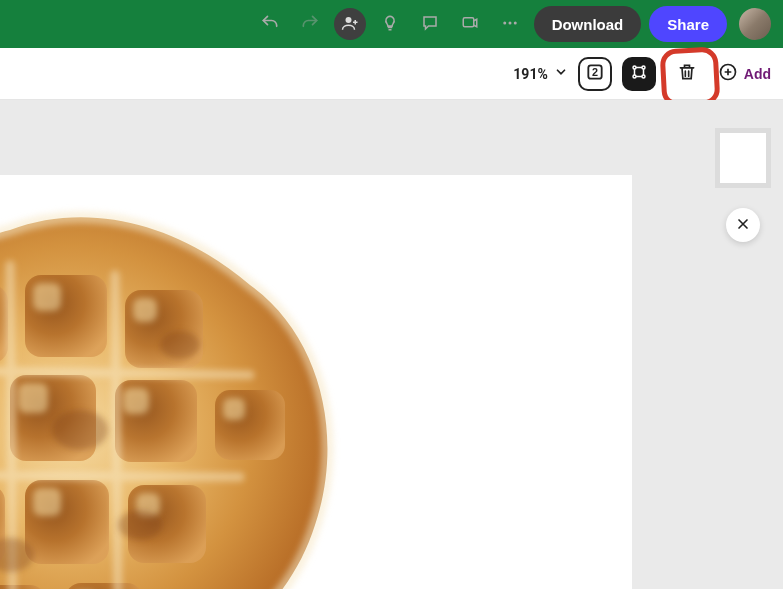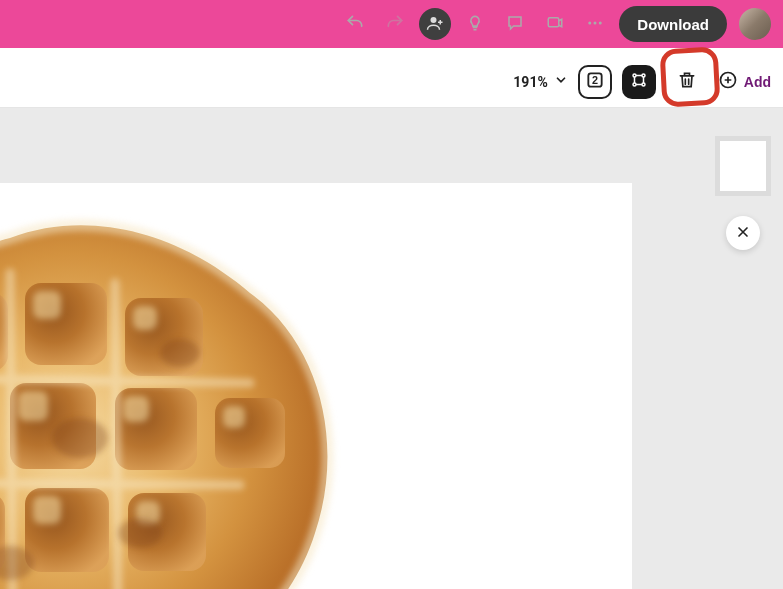--- a/index.html
+++ b/index.html
@@ -7,21 +7,21 @@
       width: 783px;
       height: 589px;
       overflow: hidden;
       font-family: -apple-system, BlinkMacSystemFont, "Segoe UI", Roboto, sans-serif;
       background: #fff;
     }
 
     
     .top-toolbar {
       height: 48px;
-      background: #ec4899;
+      background: #15803d;
       display: flex;
       align-items: center;
       justify-content: flex-end;
       padding: 0 12px;
       gap: 8px;
     }
     .toolbar-icon-btn {
       width: 32px;
       height: 32px;
       display: flex;
@@ -68,21 +68,20 @@
     
     .sub-toolbar {
       height: 52px;
       background: #fff;
       border-bottom: 1px solid #e5e5e5;
       display: flex;
       align-items: center;
       justify-content: flex-end;
       padding: 0 12px;
       gap: 10px;
-      margin-top: 8px;
     }
     .zoom-group {
       display: flex;
       align-items: center;
       gap: 6px;
       font-weight: 700;
       font-size: 14px;
       color: #222;
       cursor: pointer;
     }
@@ -239,20 +238,21 @@
   <button class="toolbar-icon-btn">
     <span>
       <svg width="18" height="18" viewBox="0 0 24 24" fill="currentColor">
           <circle cx="5" cy="12" r="2"></circle>
           <circle cx="12" cy="12" r="2"></circle>
           <circle cx="19" cy="12" r="2"></circle>
         </svg>
     </span>
   </button>
   <button class="pill-btn download-btn">Download</button>
+  <button class="pill-btn share-btn">Share</button>
   <div class="avatar"></div>
 </div>
 
 <div class="sub-toolbar">
   <div class="zoom-group">
     <span>191%</span>
     <span>
       <svg width="14" height="14" viewBox="0 0 24 24" fill="none" stroke="#222" stroke-width="3" stroke-linecap="round">
           <path d="M6 9l6 6 6-6"></path>
         </svg>

